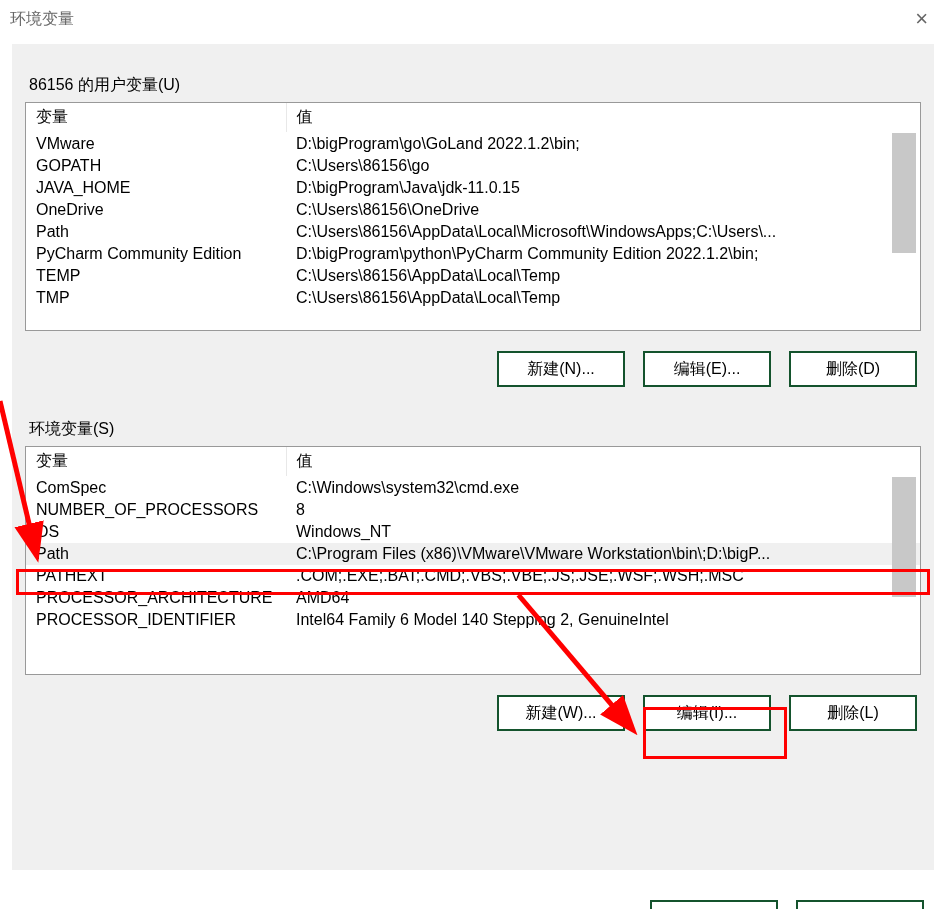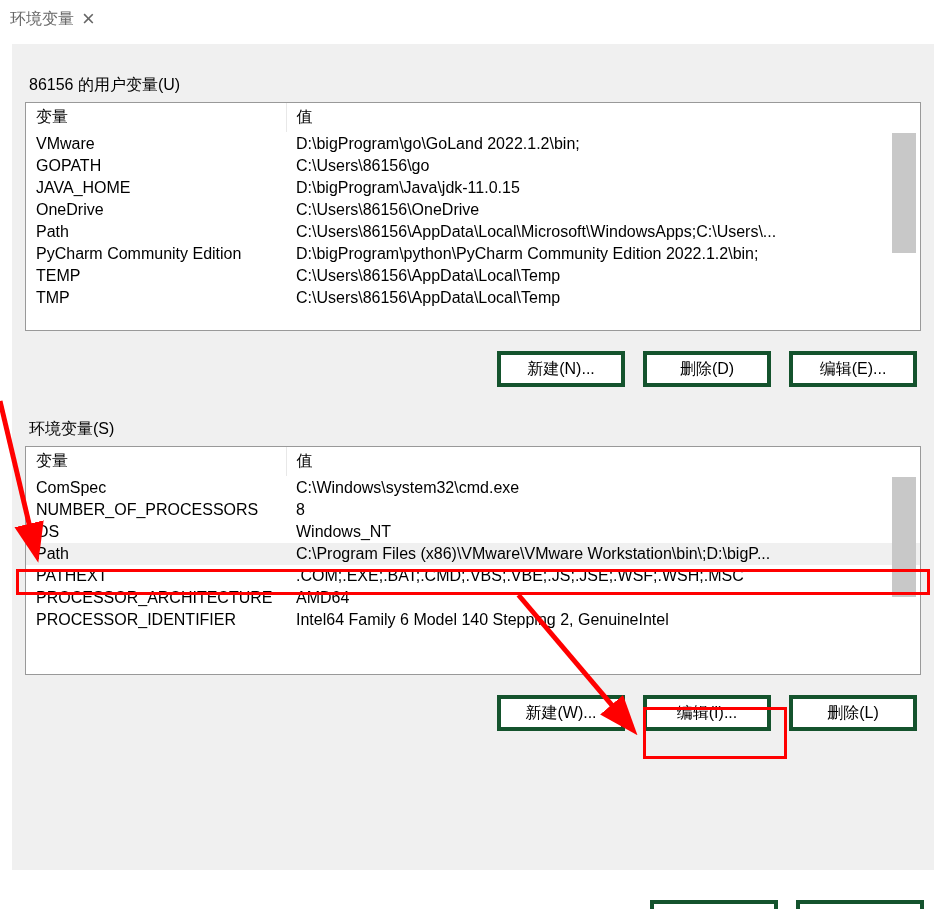--- a/index.html
+++ b/index.html
@@ -18,20 +18,21 @@
   .dialog {
     width: 946px;
     height: 909px;
     position: relative;
     background: #fff;
   }
   .titlebar {
     height: 32px;
     padding: 6px 10px 0 10px;
     display: flex;
+    justify-content: space-between;
     align-items: center;
     color: #666;
     font-size: 16px;
   }
   .close-x {
     font-size: 22px;
     color: #666;
     cursor: pointer;
     padding: 0 8px;
   }
@@ -87,21 +88,21 @@
   .btn-row {
     display: flex;
     justify-content: flex-end;
     gap: 18px;
     margin: 20px 4px 32px 4px;
   }
   .win-btn {
     min-width: 128px;
     height: 36px;
     background: #fff;
-    border: 4px solid #14532d;
+    border: 2px solid #14532d;
     font-size: 16px;
     cursor: pointer;
   }
   .scrollbar {
     position: absolute;
     right: 4px;
     top: 30px;
     width: 24px;
     height: 120px;
     background: #c8c8c8;
@@ -179,22 +180,22 @@
               <td>TMP</td>
               <td>C:\Users\86156\AppData\Local\Temp</td>
             </tr>
           </tbody>
       </table>
       <div class="scrollbar"></div>
     </div>
 
     <div class="btn-row">
       <button class="win-btn">新建(N)...</button>
+      <button class="win-btn">编辑(E)...</button>
       <button class="win-btn">删除(D)</button>
-      <button class="win-btn">编辑(E)...</button>
     </div>
 
     <div class="section-label">环境变量(S)</div>
 
     <div class="table-wrap" id="sys-table-wrap">
       <table>
         <colgroup>
             <col class="namecol">
             <col>
           </colgroup>

